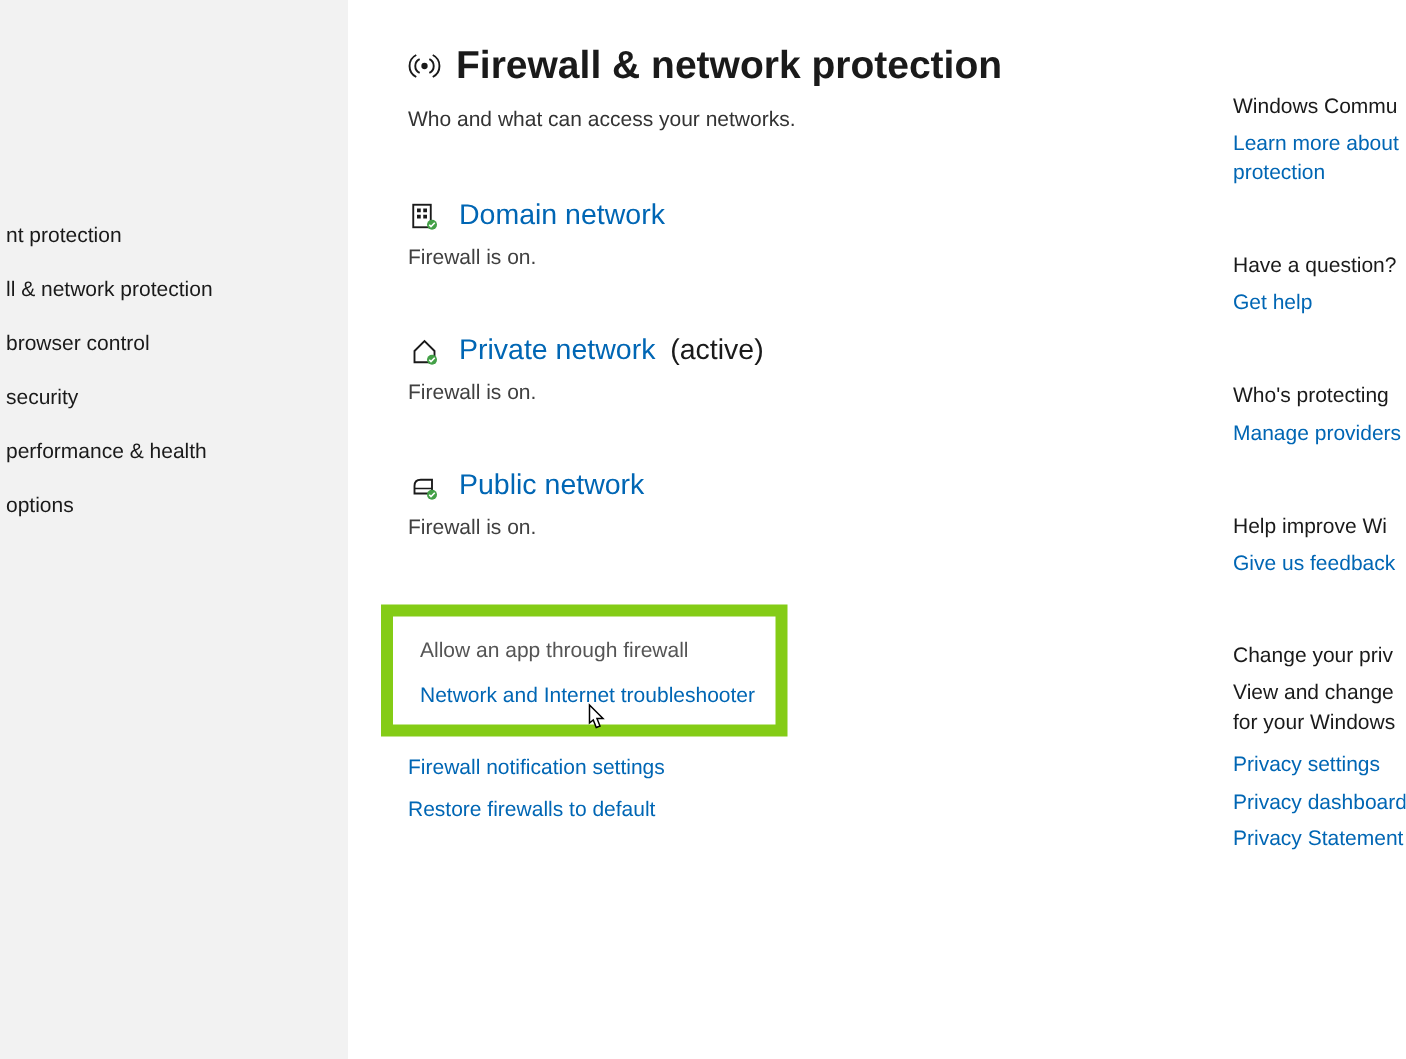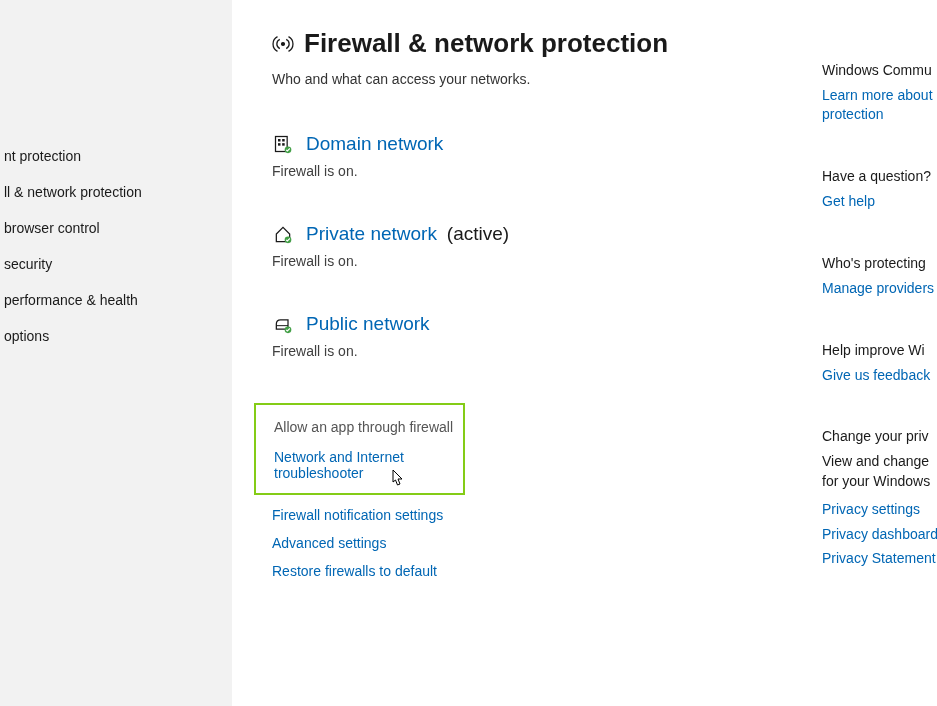--- a/index.html
+++ b/index.html
@@ -70,24 +70,24 @@
       font-size: 19px;
       color: #1a1a1a;
       margin-left: 6px;
     }
     .network-status {
       font-size: 14px;
       color: #404040;
     }
     .icon-slot { width: 22px; height: 22px; display:flex; align-items:center; justify-content:center; }
     .links-box {
-      border: 2px solid #84cc16;
+      border: 8px solid #84cc16;
       padding: 14px 0 12px 18px;
       margin-top: 40px;
-      width: 211px;
+      width: 271px;
       margin-left: -18px;
     }
     .link {
       font-size: 14px;
       color: #0066b4;
       display: block;
       cursor: pointer;
       margin-bottom: 12px;
     }
     .link-hovered {
@@ -212,21 +212,20 @@
     </div>
     <div class="network-status">Firewall is on.</div>
   </div>
 
   <div class="links-box">
     <span class="link-hovered">Allow an app through firewall</span>
     <span class="link" style="margin-bottom:0">Network and Internet troubleshooter</span>
   </div>
   <div class="extra-links">
     <span class="link">Firewall notification settings</span>
-    <span class="link">Advanced settings</span>
     <span class="link">Restore firewalls to default</span>
   </div>
 </div>
 
 <div class="right-pane">
   <div class="right-block">
     <div class="right-heading">Windows Commu</div>
     <span class="right-link" style="white-space:pre-line">Learn more about
 protection</span>
   </div>

